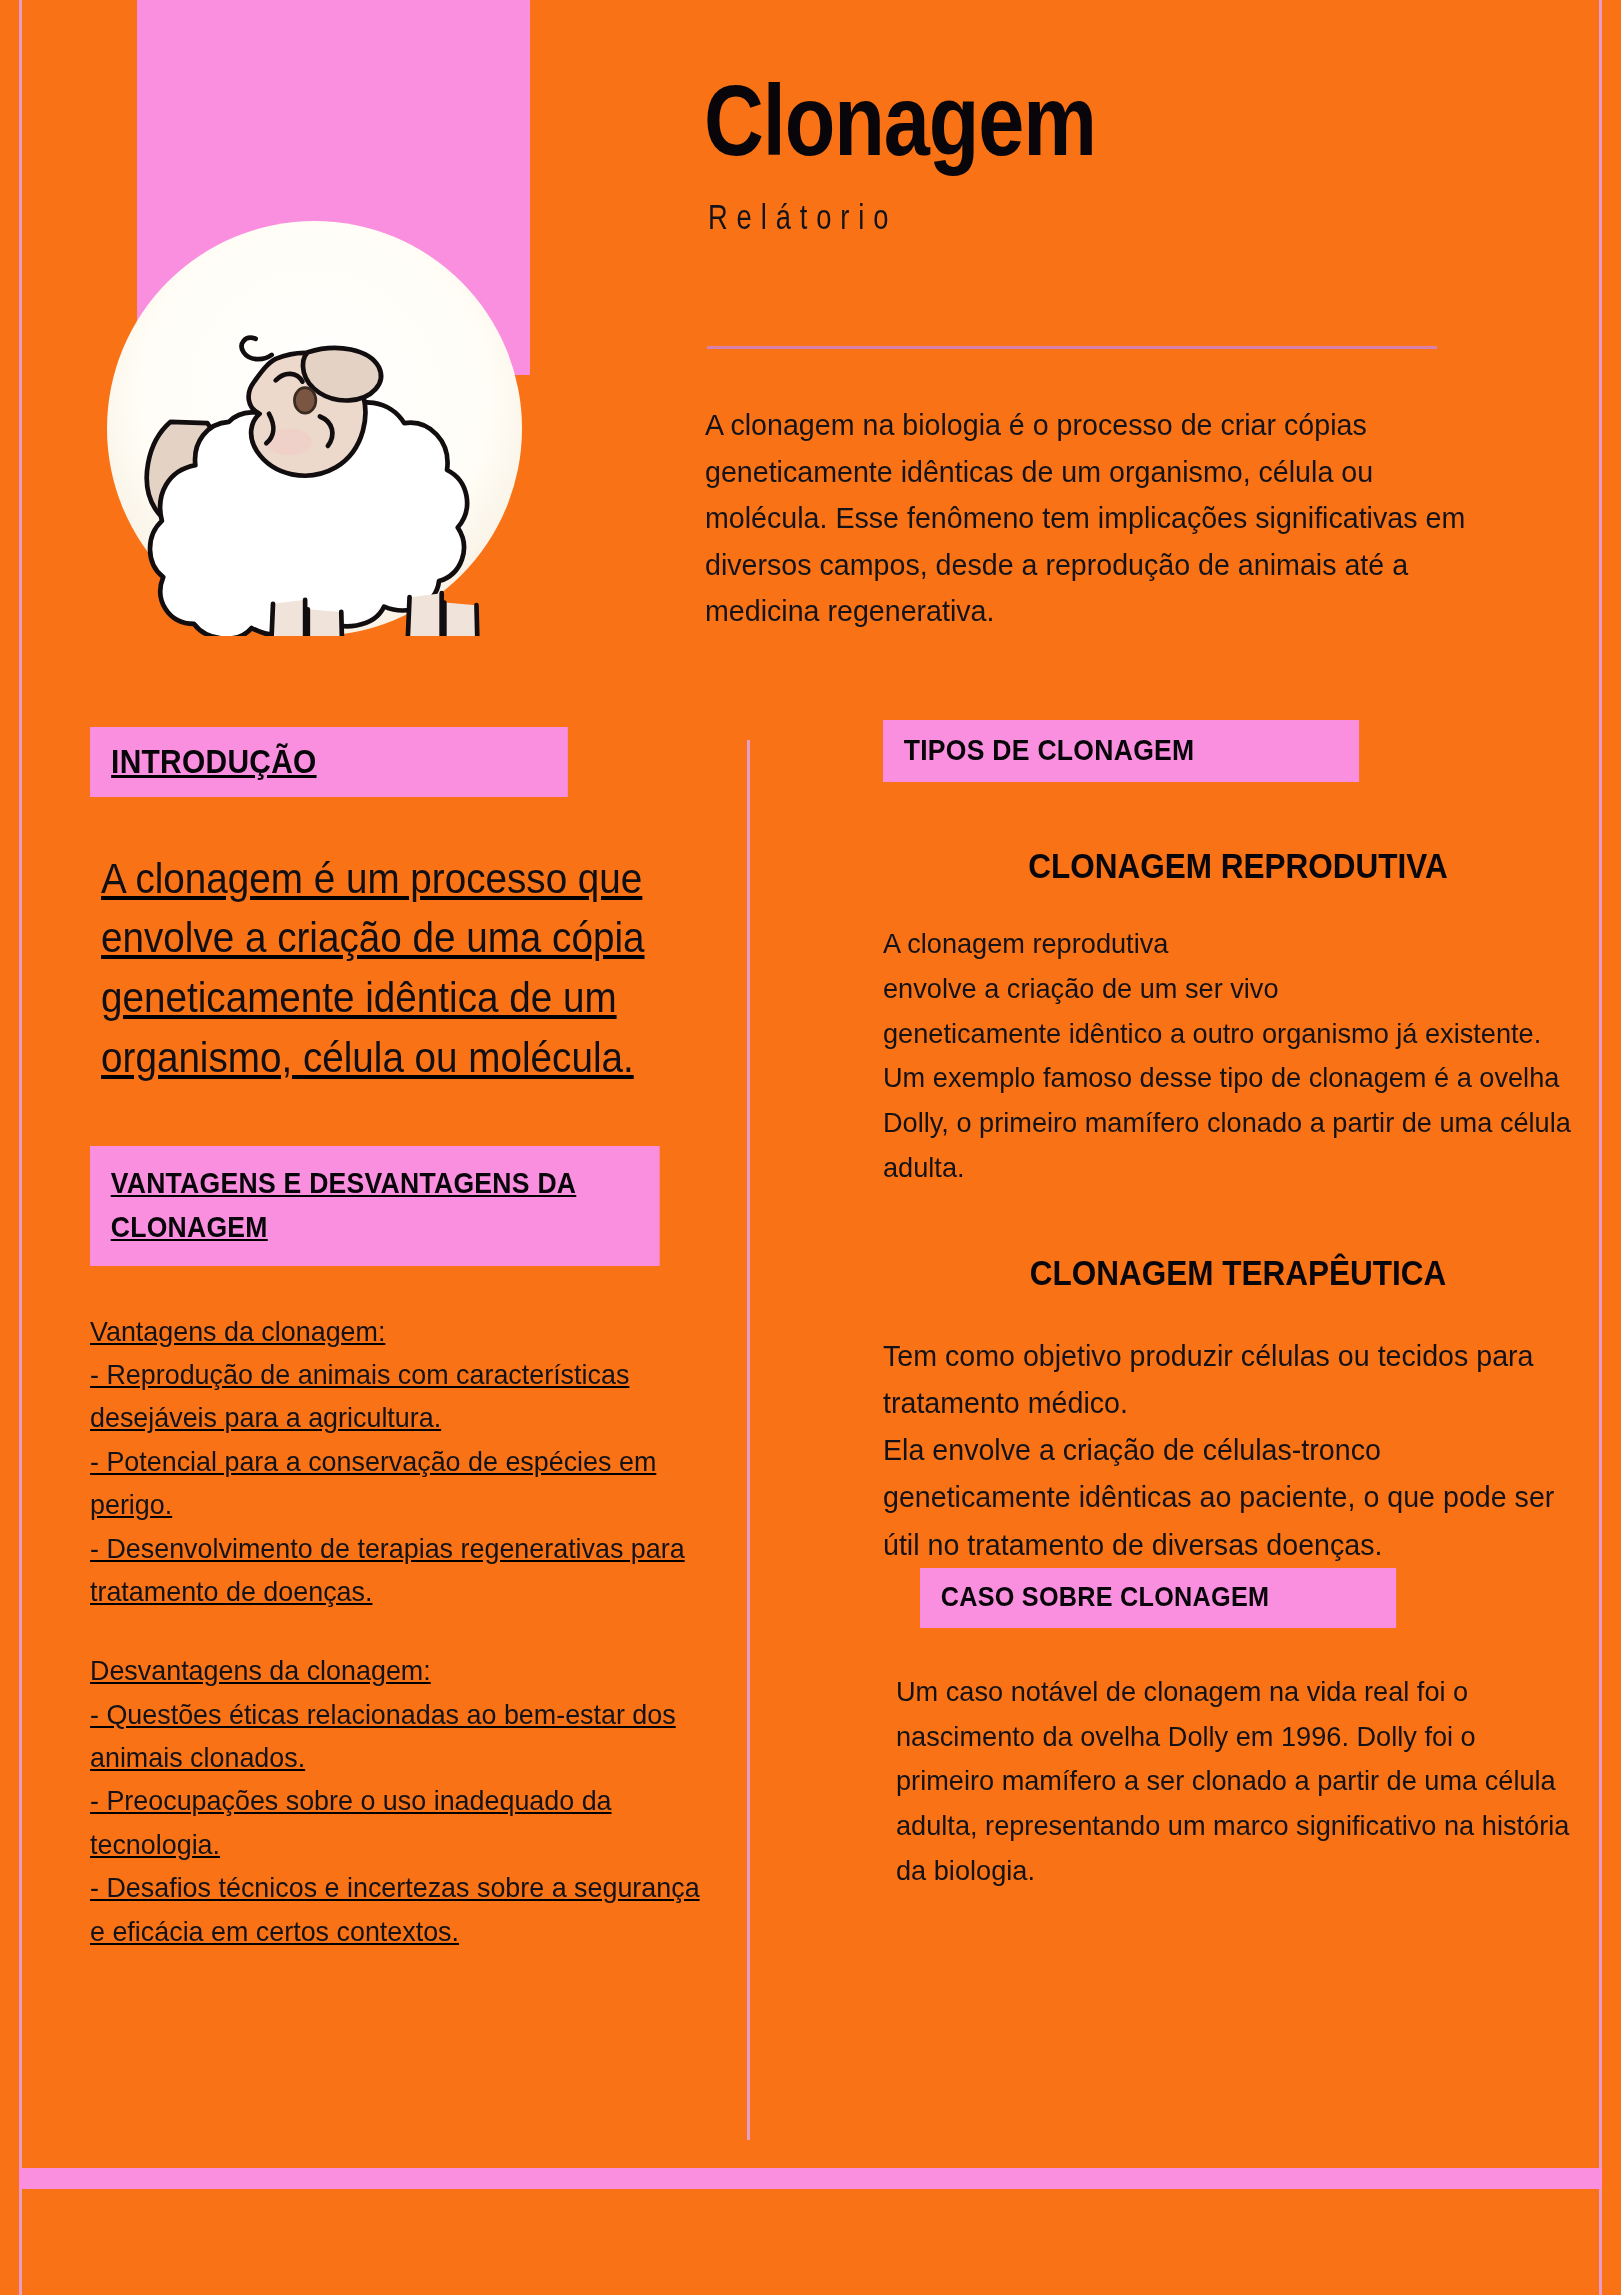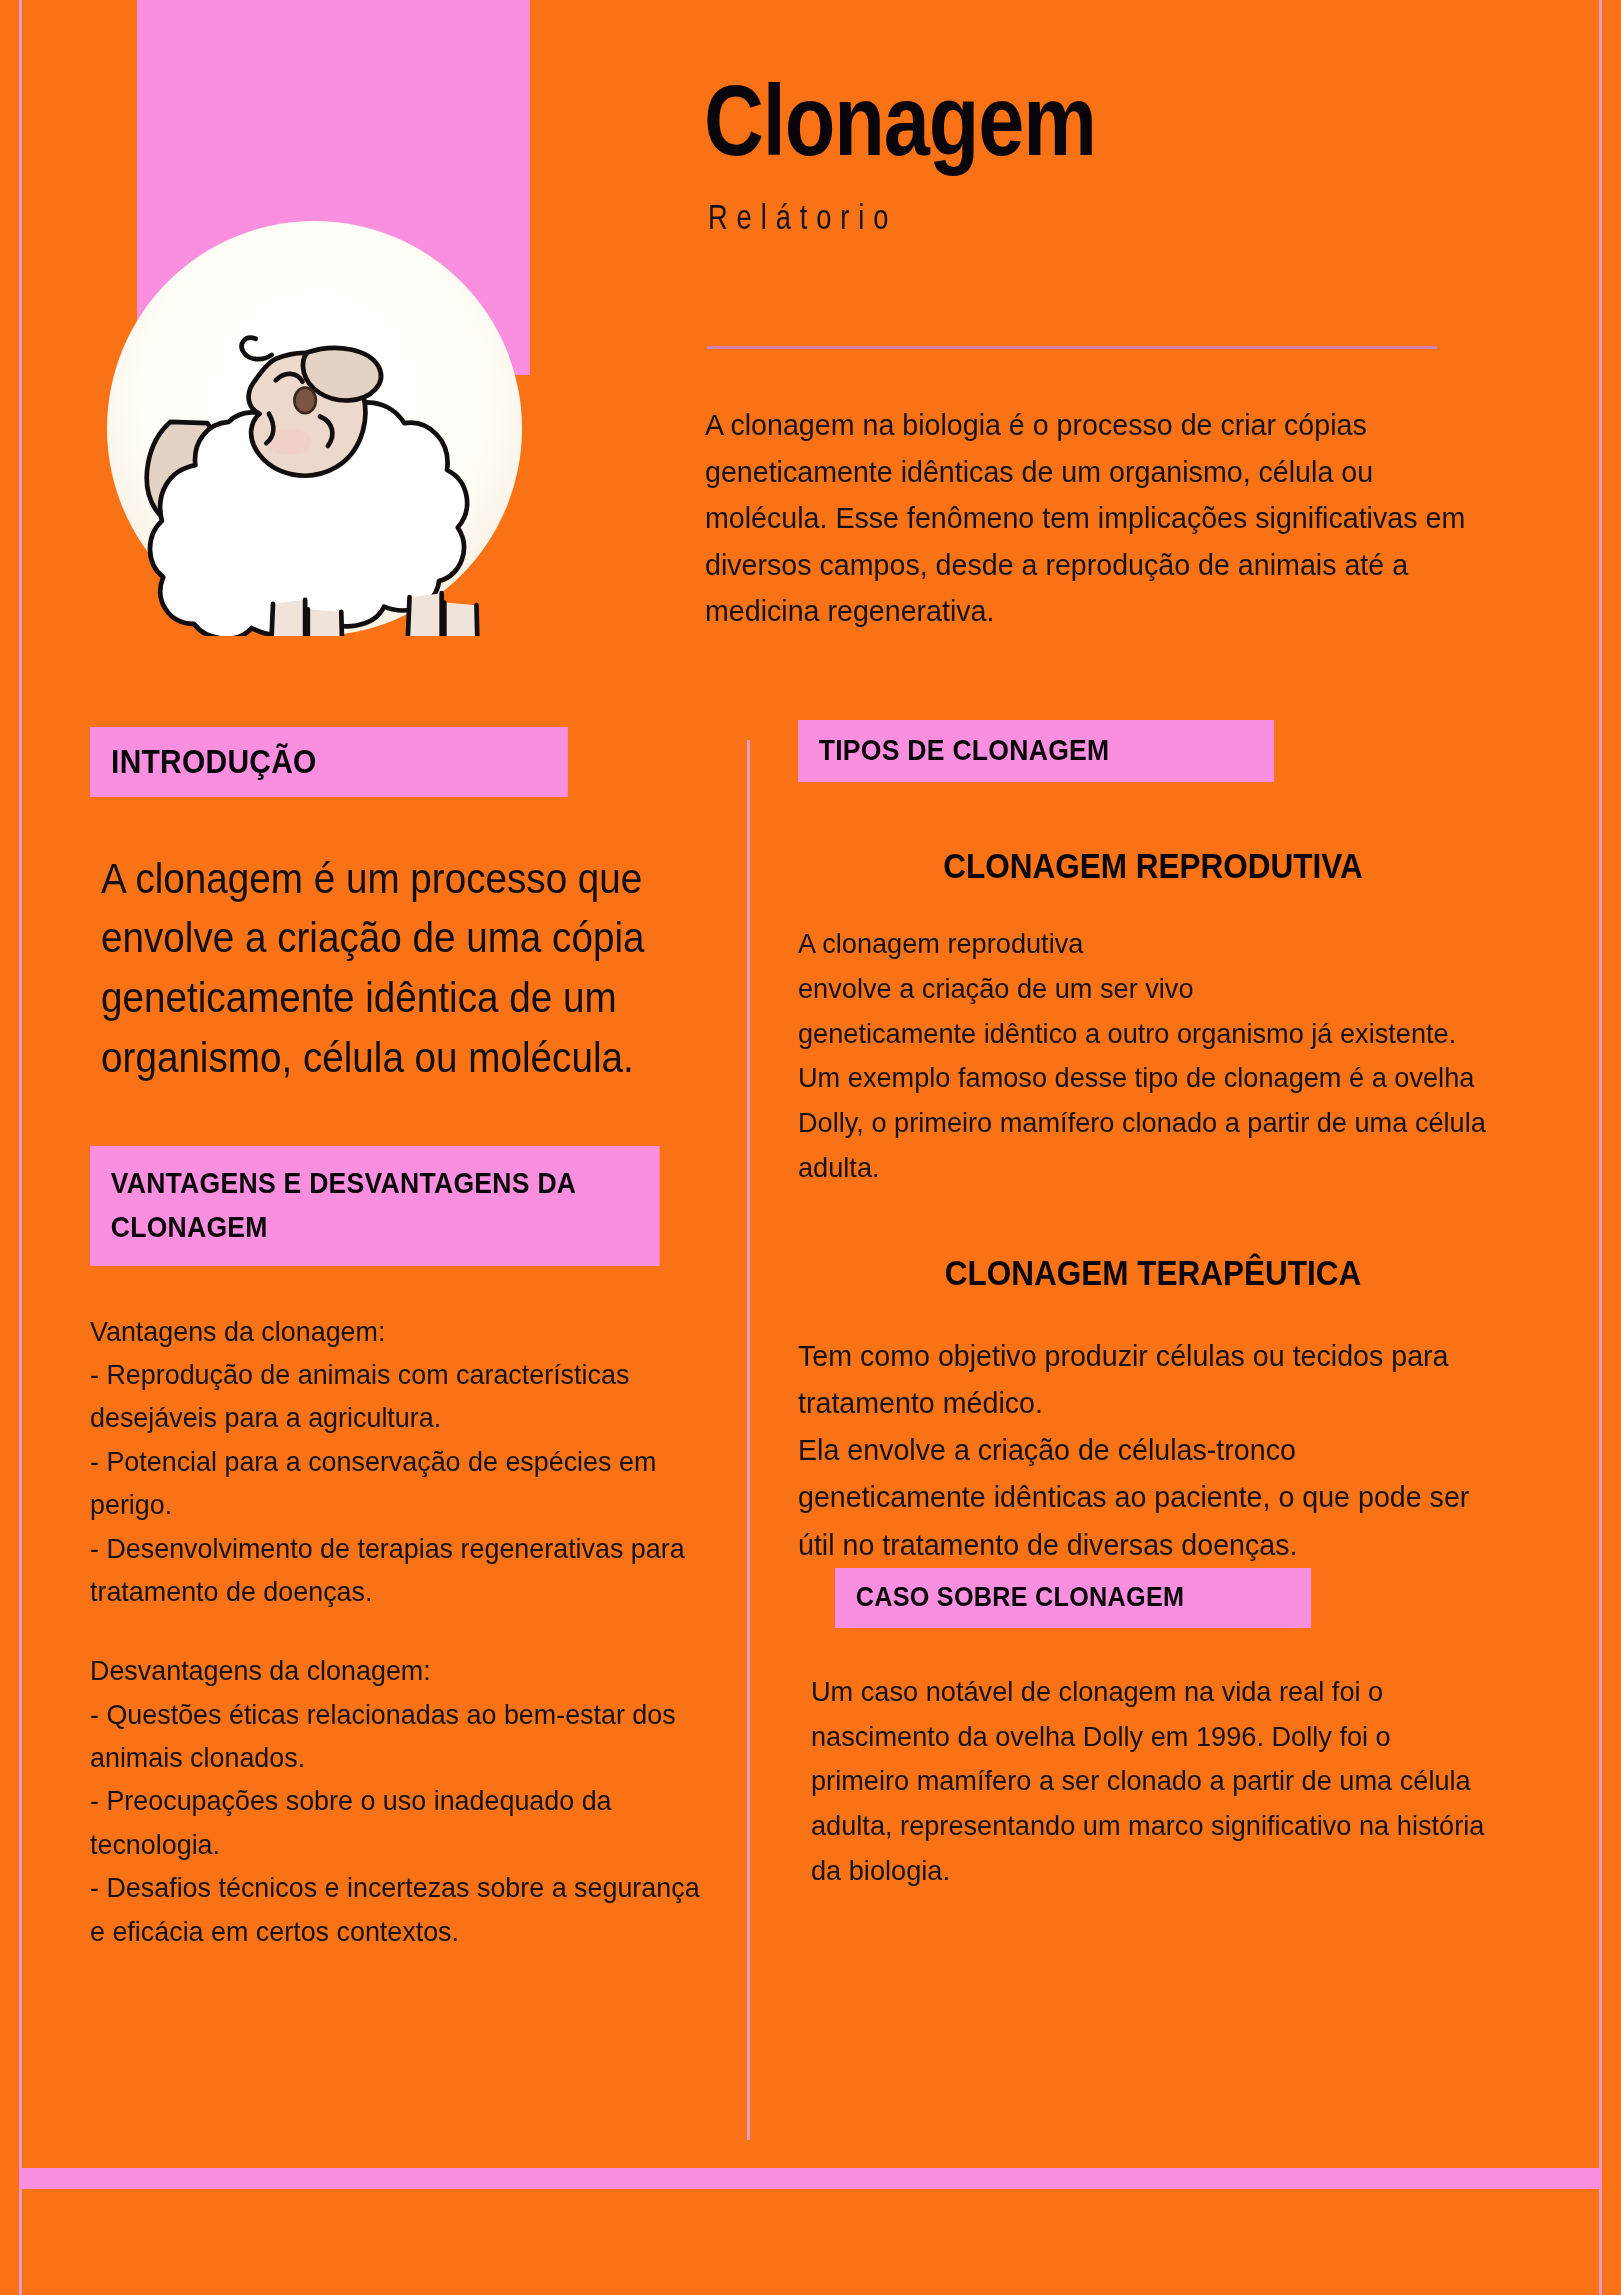--- a/index.html
+++ b/index.html
@@ -115,24 +115,25 @@
     width: 3.4px;
     height: 1400px;
     background: #e4a0cb;
   }
 
   .col-left {
     position: absolute;
     left: 90px;
     top: 727px;
     width: 643px;
+    text-decoration: underline;
   }
   .col-right {
     position: absolute;
-    left: 798px;
+    left: 883px;
     top: 720px;
     width: 710px;
   }
 
   
   .badge {
     display: block;
     background: #fb8fdf;
     color: #08060a;
     font-weight: 700;

